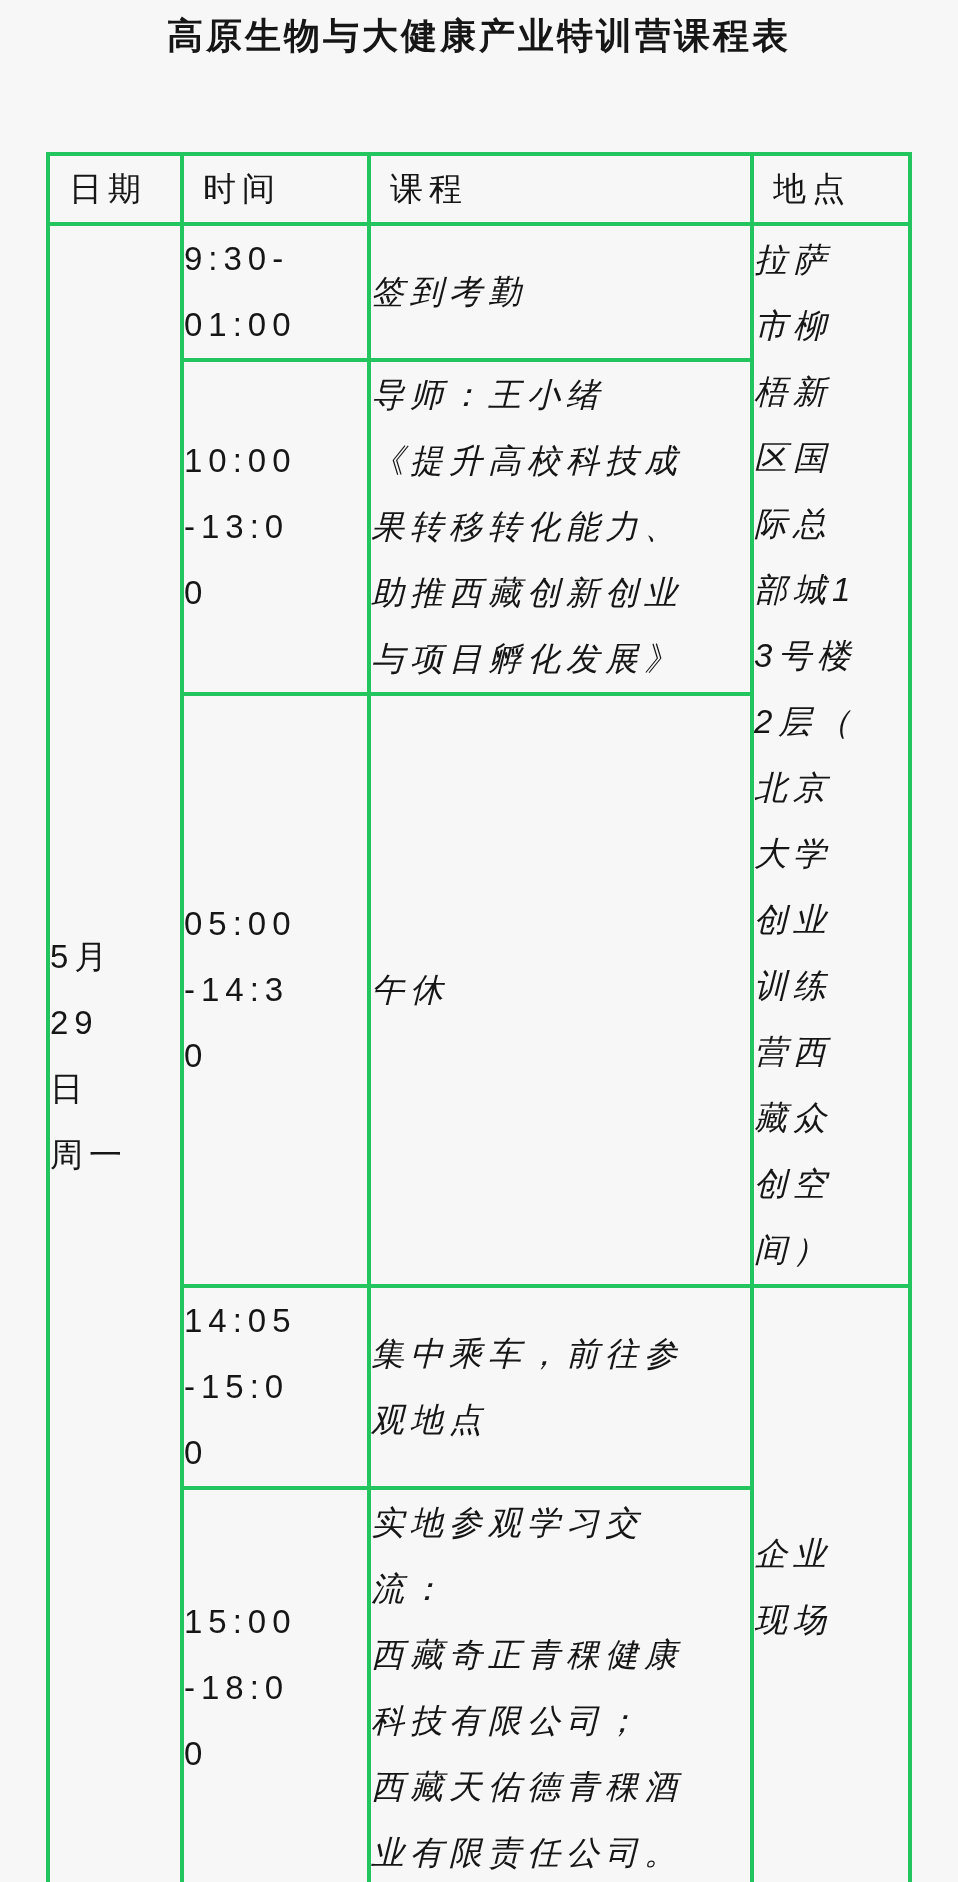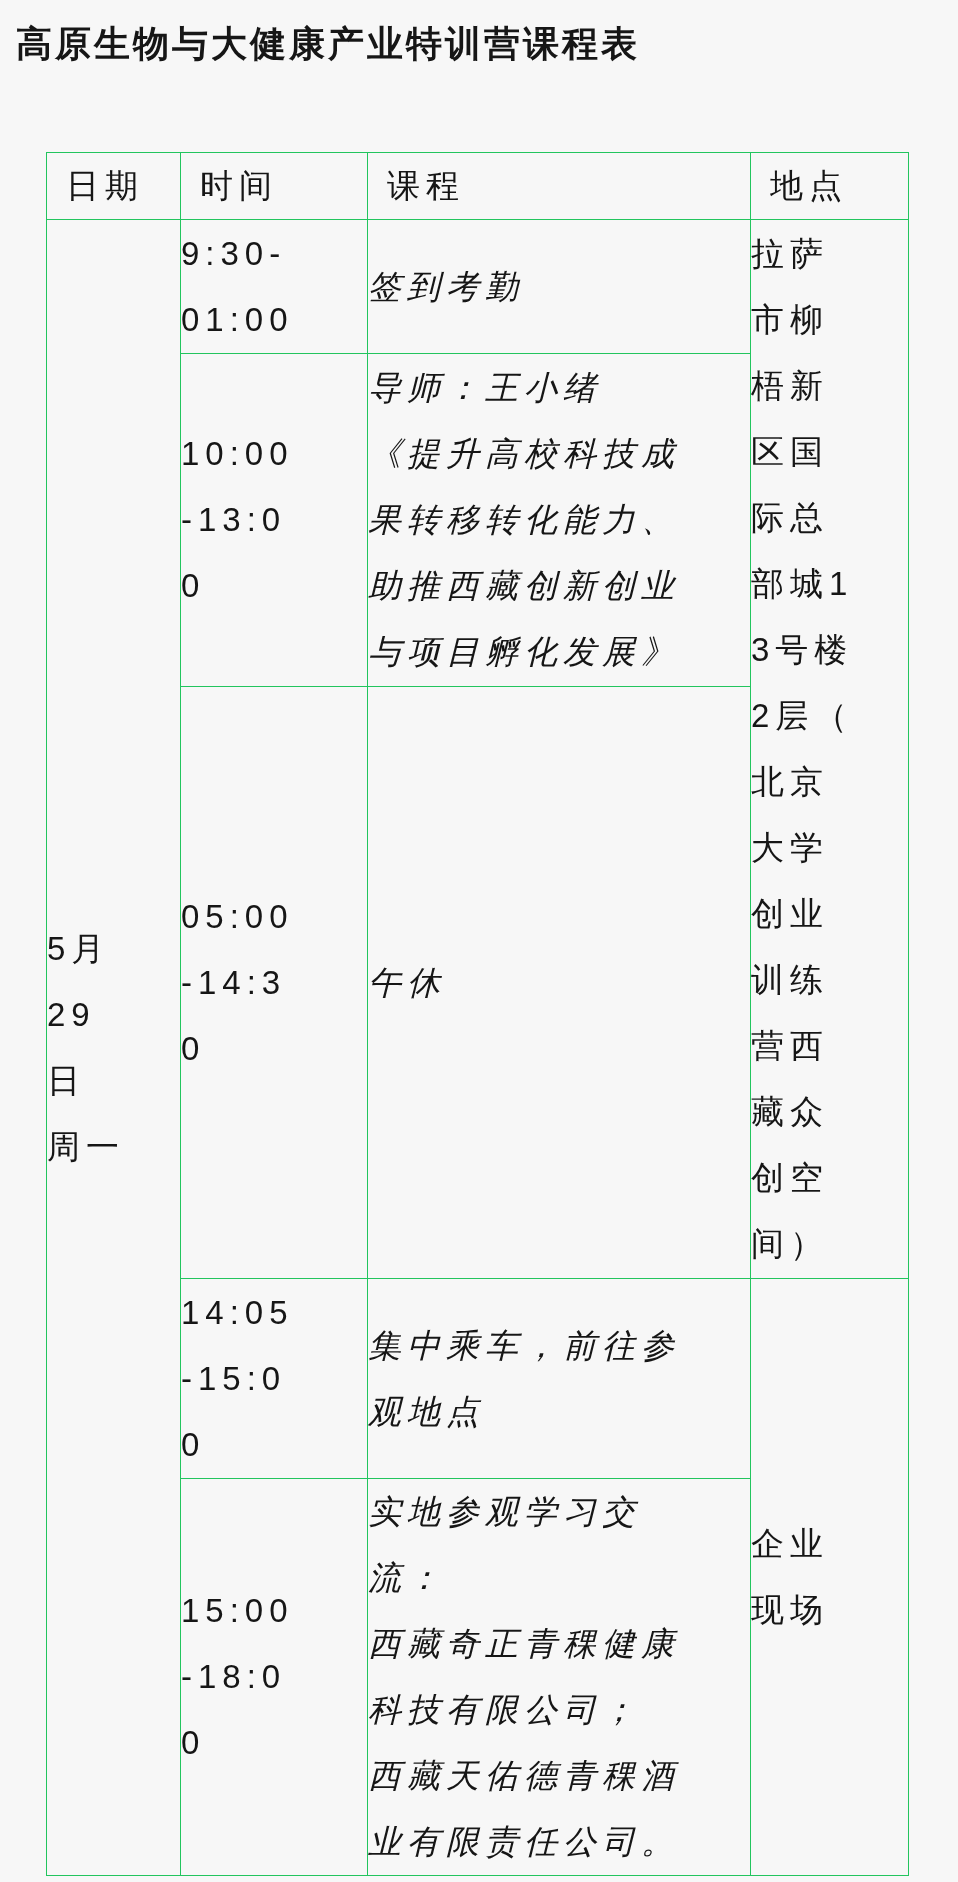--- a/index.html
+++ b/index.html
@@ -9,63 +9,64 @@
   body {
     width: 958px;
     height: 1882px;
     overflow: hidden;
     position: relative;
     background: #f7f7f7;
     font-family: "Liberation Sans", "DejaVu Sans", sans-serif;
     color: #161616;
   }
   .title {
-    margin: 16px;
+    margin: 8px;
     padding-top: 6px;
+    text-align: center;
     font-size: 36px;
     line-height: 44px;
     font-weight: 700;
     letter-spacing: 3px;
   }
   table.schedule {
     position: absolute;
     left: 46px;
     top: 152px;
     width: 862px;
     border-collapse: collapse;
     table-layout: fixed;
   }
   .schedule col.c-date   { width: 134px; }
   .schedule col.c-time   { width: 187px; }
   .schedule col.c-course { width: 383px; }
   .schedule col.c-loc    { width: 158px; }
 
   .schedule th, .schedule td {
-    border: 1px solid #22c55e;
+    border: 4px solid #22c55e;
     padding: 0;
     font-size: 33px;
     font-weight: 400;
     letter-spacing: 6px;
     line-height: 66px;
     vertical-align: middle;
     white-space: pre-line;
     text-align: left;
     overflow: hidden;
   }
   .schedule th { padding-left: 19px; }
   tr.r-head { height: 66px;  }
   tr.r1     { height: 134px; }
   tr.r2     { height: 333px; }
   tr.r3     { height: 592px; }
   tr.r4     { height: 200px; }
   tr.r5     { height: 397px; }
 
   .time-cell   { padding-left: 19px; }
   .course-cell { padding-left: 18px; font-style: italic; }
-  .loc-cell    { padding-left: 11px; }
+  .loc-cell    { padding-left: 11px; font-style: italic; }
   .date-cell   { text-align: center; }
 </style>
 </head>
 <body>
 
 <div>
   <h1 class="title">高原生物与大健康产业特训营课程表</h1>
 
   <table class="schedule">
     <colgroup>

